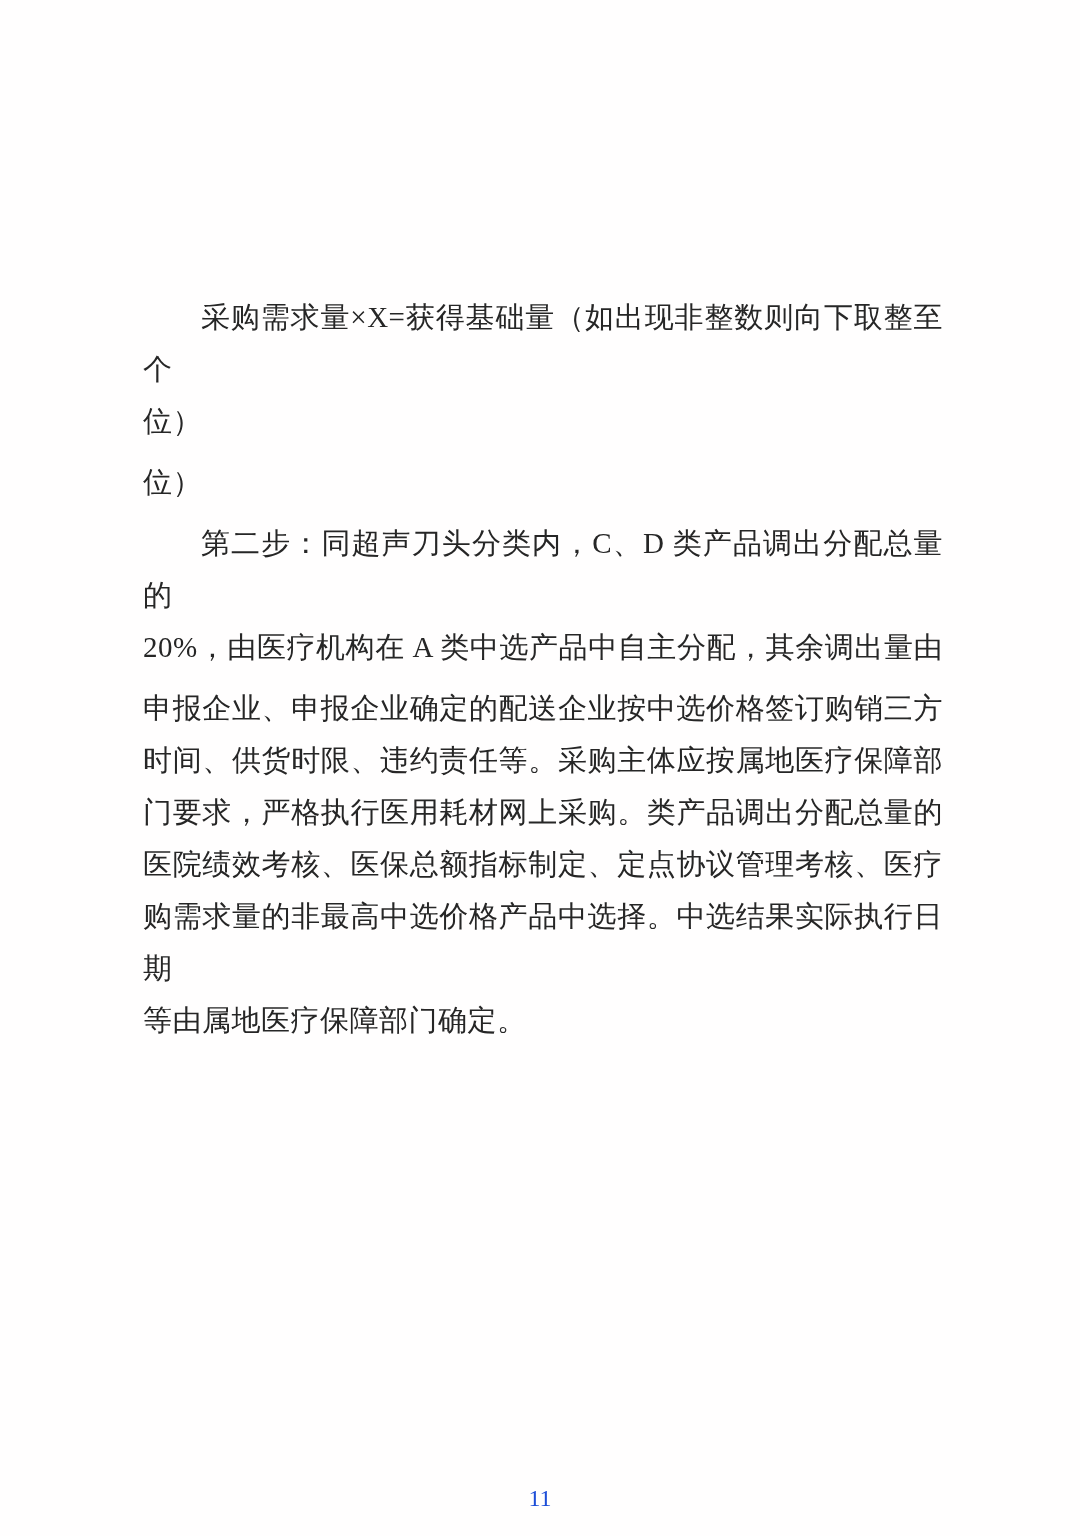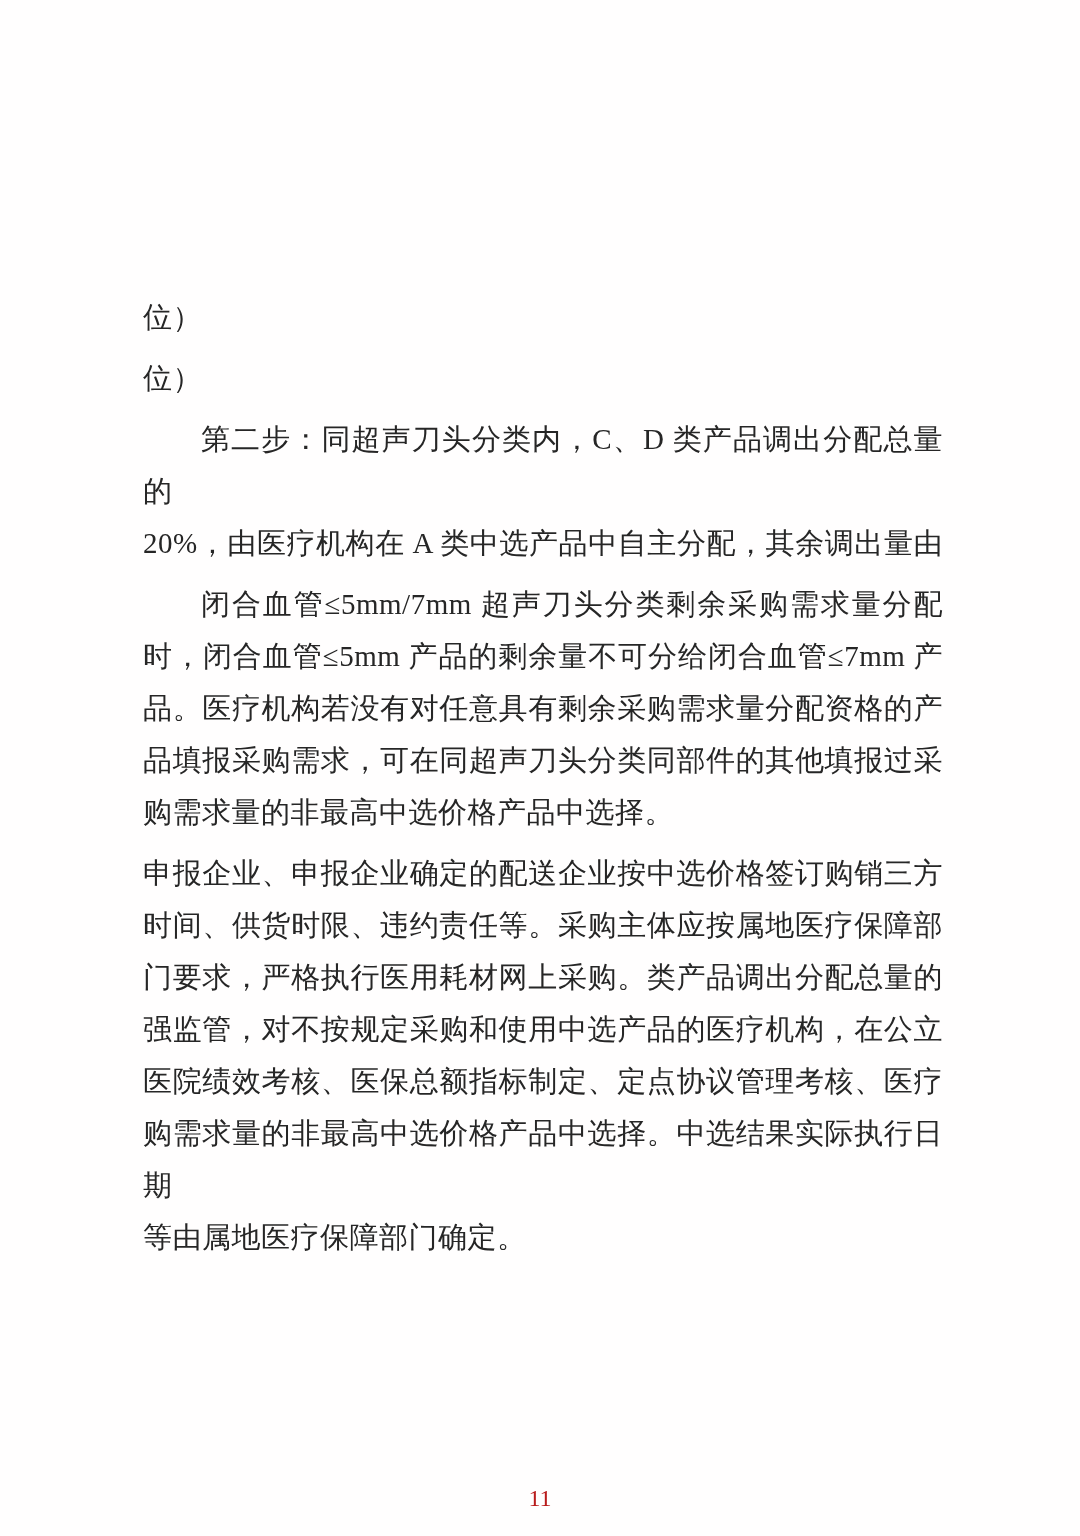--- a/index.html
+++ b/index.html
@@ -40,49 +40,42 @@
     text-justify: inter-character;
   }
   .page-number {
     position: absolute;
     left: 0;
     top: 1483px;
     width: 100%;
     text-align: center;
     font-size: 24px;
     line-height: 30px;
-    color: #b91c1c;
+    color: #1d4ed8;
   }
 </style>
 </head>
 <body>
 
 <div class="page">
   <main class="content" id="paragraphs-root">
       <div class="paragraph">
+        <div class="line first fill">采购需求量×X=获得基础量（如出现非整数则向下取整至个</div>
         <div class="line">位）</div>
       </div>
       <div class="paragraph">
         <div class="line">位）</div>
       </div>
       <div class="paragraph">
         <div class="line first fill">第二步：同超声刀头分类内，C、D 类产品调出分配总量的</div>
         <div class="line fill">20%，由医疗机构在 A 类中选产品中自主分配，其余调出量由</div>
       </div>
       <div class="paragraph">
-        <div class="line first fill">闭合血管≤5mm/7mm 超声刀头分类剩余采购需求量分配</div>
-        <div class="line fill">时，闭合血管≤5mm 产品的剩余量不可分给闭合血管≤7mm 产</div>
-        <div class="line fill">品。医疗机构若没有对任意具有剩余采购需求量分配资格的产</div>
-        <div class="line fill">品填报采购需求，可在同超声刀头分类同部件的其他填报过采</div>
-        <div class="line">购需求量的非最高中选价格产品中选择。</div>
-      </div>
-      <div class="paragraph">
         <div class="line fill">申报企业、申报企业确定的配送企业按中选价格签订购销三方</div>
         <div class="line fill">时间、供货时限、违约责任等。采购主体应按属地医疗保障部</div>
         <div class="line fill">门要求，严格执行医用耗材网上采购。类产品调出分配总量的</div>
-        <div class="line fill">强监管，对不按规定采购和使用中选产品的医疗机构，在公立</div>
         <div class="line fill">医院绩效考核、医保总额指标制定、定点协议管理考核、医疗</div>
         <div class="line fill">购需求量的非最高中选价格产品中选择。中选结果实际执行日期</div>
         <div class="line">等由属地医疗保障部门确定。</div>
       </div>
     </main>
   <div class="page-number">11</div>
 </div>
 
 </body></html>

